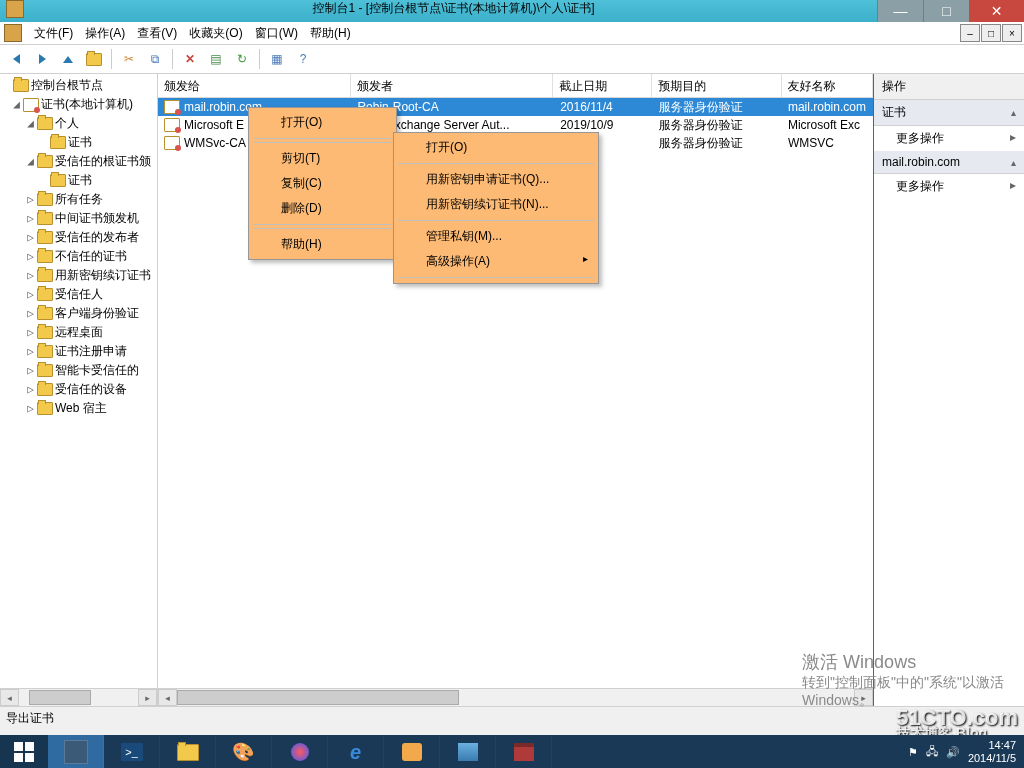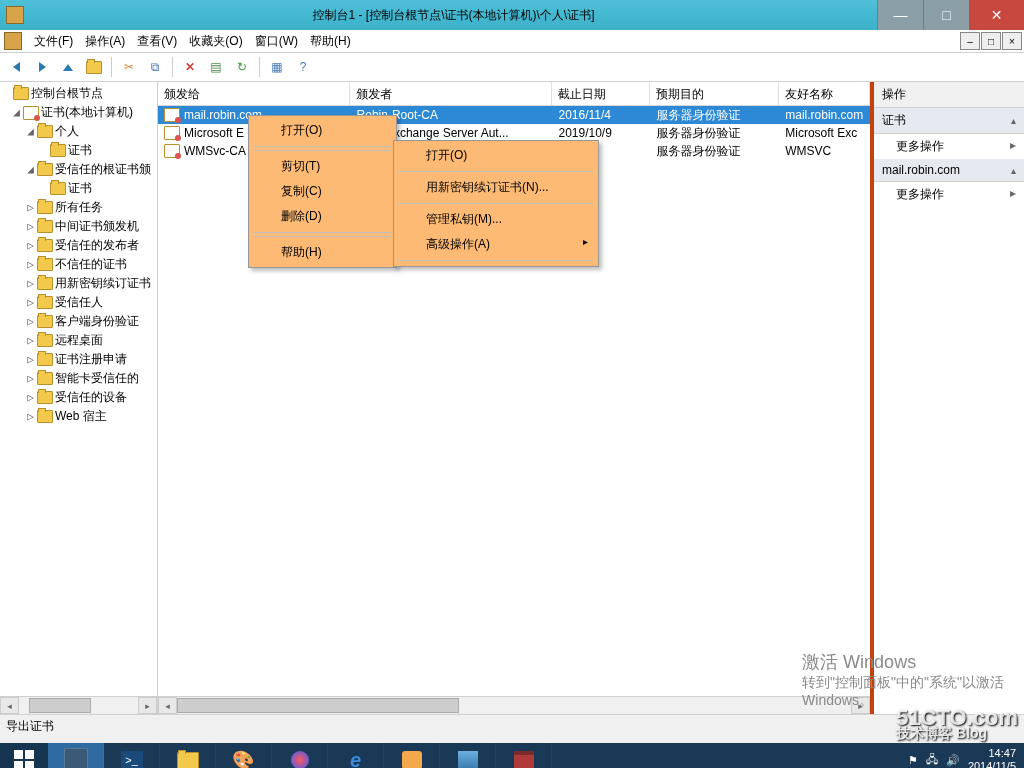--- a/index.html
+++ b/index.html
@@ -1,16 +1,16 @@
 <!DOCTYPE html>
 <html><head>
 <meta charset="utf-8">
 <style>
 html,body{margin:0;padding:0;width:1024px;height:768px;font-family:"Microsoft YaHei","Segoe UI",Tahoma,sans-serif;font-size:12px;overflow:hidden;background:#fff;color:#000}
-.titlebar{height:30px;background:linear-gradient(#4ec0d8,#3cb0ca);display:flex;align-items:center;position:relative;color:#000}
+.titlebar{height:22px;background:linear-gradient(#4ec0d8,#3cb0ca);display:flex;position:relative;color:#000}
 .titlebar .icon{width:16px;height:16px;margin:0 6px;background:#d9a34a;border:1px solid #8a6a2a}
 .titlebar .title{flex:1;text-align:center;font-size:12px}
 .winbtns{display:flex;height:100%}
 .winbtn{width:45px;display:flex;align-items:center;justify-content:center;font-size:14px}
 .winbtn.min,.winbtn.max{background:#8aa0a6;color:#fff;border-left:1px solid rgba(0,0,0,.2)}
 .winbtn.close{background:#c8473e;color:#fff;width:55px}
 .menubar{height:22px;background:#fff;border-bottom:1px solid #d0d0d0;display:flex;align-items:center;padding:0 4px;position:relative}
 .menubar .micon{width:16px;height:16px;background:#d9a34a;border:1px solid #8a6a2a;margin-right:6px}
 .menubar .mitem{padding:2px 6px;cursor:default}
 .mdi-btns{position:absolute;right:2px;top:2px;display:flex;gap:1px}
@@ -24,21 +24,21 @@
 .arrow-u{width:0;height:0;border-left:5px solid transparent;border-right:5px solid transparent;border-bottom:7px solid #2a7ab0}
 .folder-ic{width:14px;height:11px;background:#f3c94b;border:1px solid #b8902c;border-radius:1px;position:relative}
 .folder-ic::before{content:"";position:absolute;top:-3px;left:0;width:6px;height:3px;background:#f3c94b;border:1px solid #b8902c;border-bottom:none}
 .cert-ic{width:14px;height:12px;background:#fff;border:1px solid #b8902c;border-radius:1px;position:relative}
 .cert-ic::after{content:"";position:absolute;right:-2px;bottom:-2px;width:6px;height:6px;background:#d9534f;border-radius:50%}
 .body3{display:flex;height:632px}
 .tree{width:157px;border-right:1px solid #d0d0d0;overflow:hidden;background:#fff;padding:2px 0;position:relative}
 .tree .node{display:flex;align-items:center;height:17px;padding:1px 0;white-space:nowrap}
 .tree .tw{width:13px;text-align:center;color:#666;font-size:11px;font-family:monospace}
 .tree .lbl{padding:0 2px}
-.list{flex:1;border-right:4px solid #c2410c;display:flex;flex-direction:column;position:relative;overflow:hidden}
+.list{flex:1;border-right:1px solid #c2410c;display:flex;flex-direction:column;position:relative;overflow:hidden}
 .lhdr{display:flex;height:23px;background:#fff;border-bottom:1px solid #d8d8d8}
 .lhdr div{border-right:1px solid #e0e0e0;padding:4px 6px;font-size:12px}
 .lrow{display:flex;height:18px;align-items:center}
 .lrow div{padding:1px 6px;white-space:nowrap;overflow:hidden}
 .lrow.sel{background:#2d89d6;color:#fff}
 .c1{width:195px}.c2{width:205px}.c3{width:93px}.c4{width:126px}.c5{width:85px}
 .act{width:150px;background:#fff}
 .act-hd{background:#f0f0f0;padding:4px 8px;font-weight:400;border-bottom:1px solid #d0d0d0}
 .act-sec{background:#e6eaf0;padding:4px 8px;border-bottom:1px solid #d0d0d0;display:flex;justify-content:space-between;align-items:center}
 .act-sec::after{content:"▴";color:#666;font-size:10px}
@@ -272,20 +272,21 @@
       <div class="ci">复制(C)</div>
       <div class="ci">删除(D)</div>
       <div class="csep"></div>
       <div class="csep"></div>
       <div class="ci">帮助(H)</div>
     </div>
 
     <div class="ctx" style="left:235px;top:58px;width:200px">
       <div class="ci">打开(O)</div>
       <div class="csep"></div>
+      <div class="ci">用新密钥申请证书(Q)...</div>
       <div class="ci">用新密钥续订证书(N)...</div>
       <div class="csep"></div>
       <div class="ci">管理私钥(M)...</div>
       <div class="ci arr">高级操作(A)</div>
       <div class="csep"></div>
     </div>
 
     <div class="hscroll" style="position:absolute;bottom:0;left:0;right:0">
       <div class="sbtn">◂</div>
       <div class="track">

